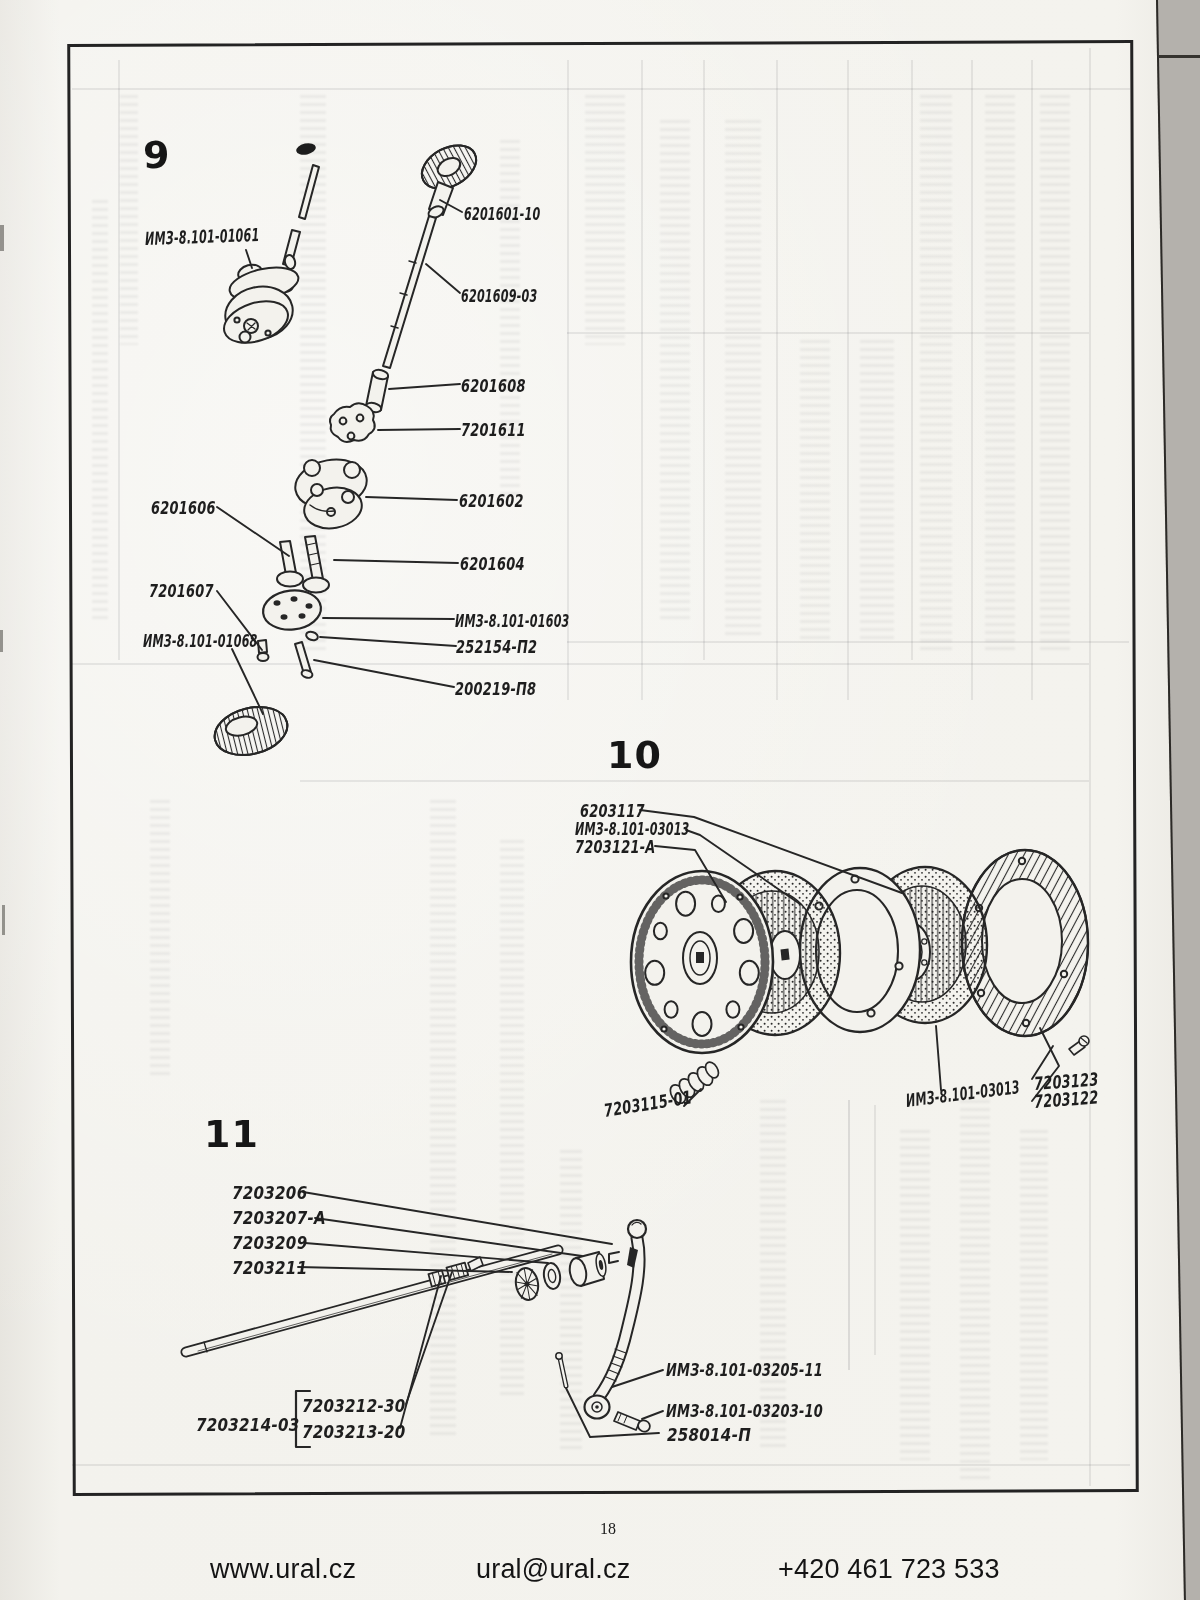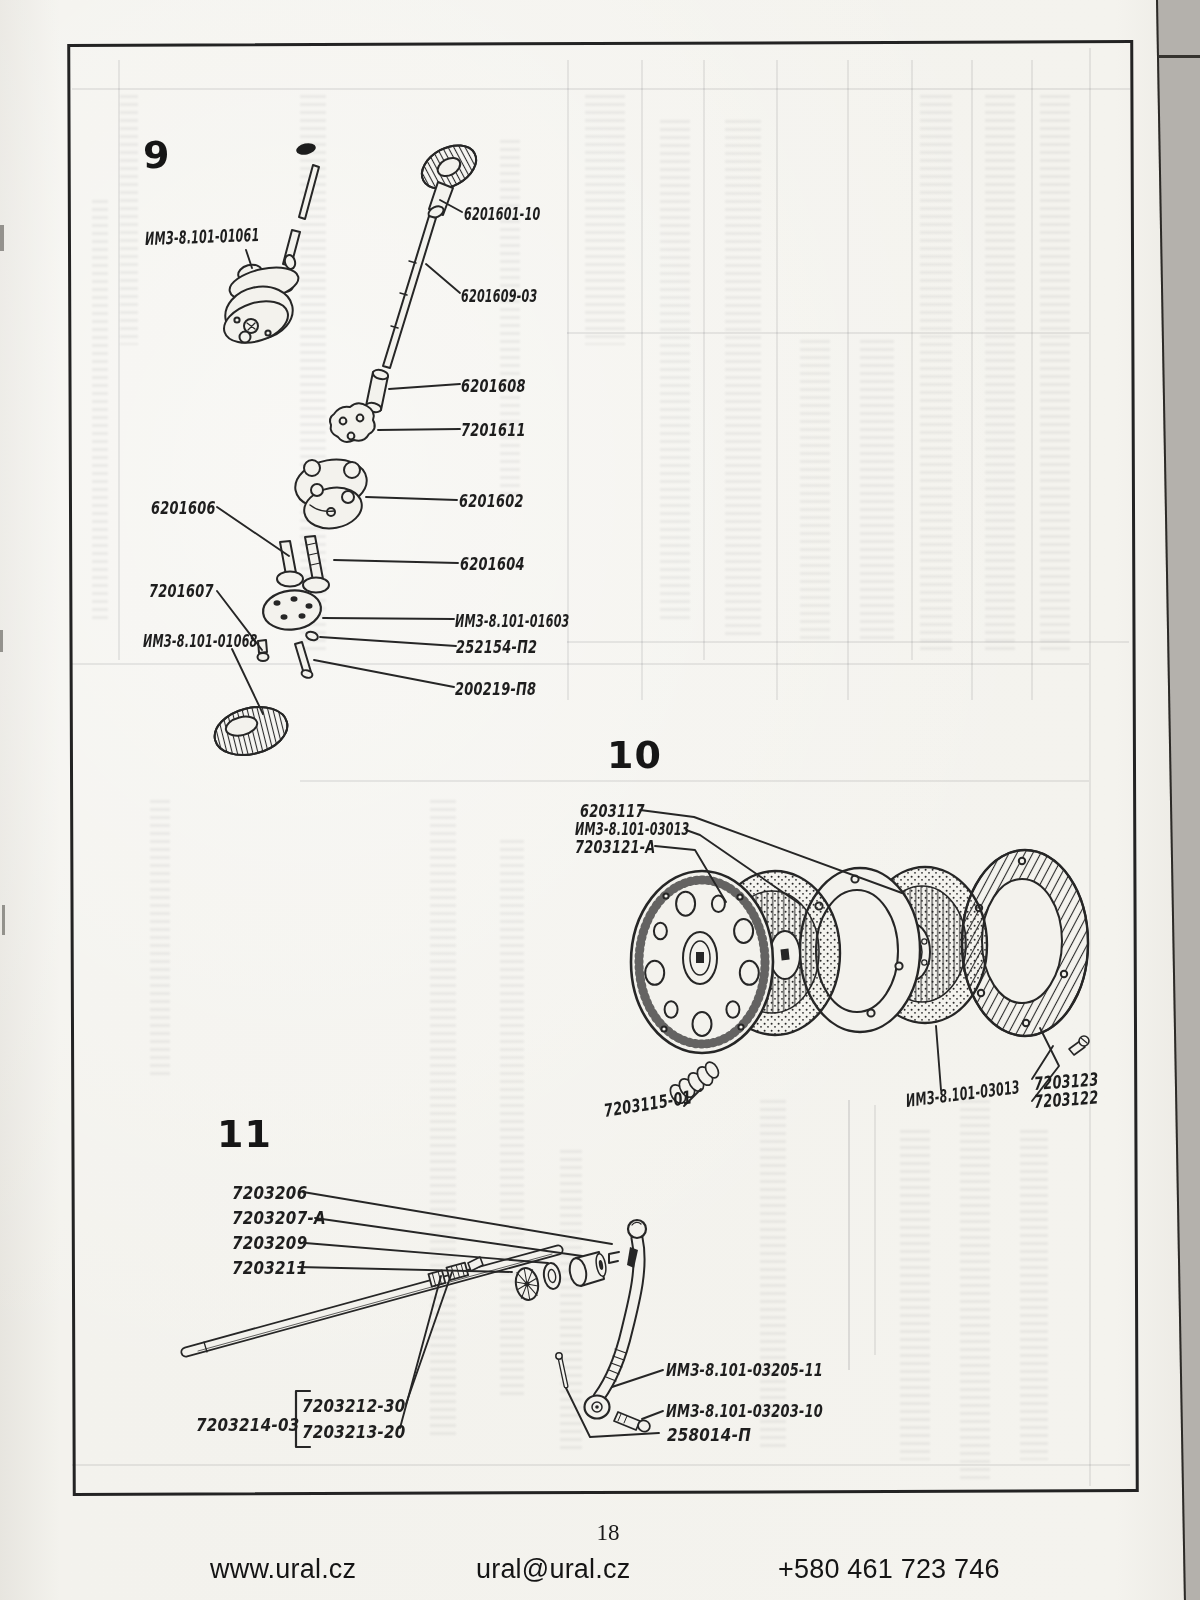--- a/index.html
+++ b/index.html
@@ -28,21 +28,21 @@
   
   .lbl{position:absolute;white-space:nowrap;color:#1e1e1e;
     font-family:"DejaVu Sans",sans-serif;font-style:italic;font-weight:700;font-size:18px;
     letter-spacing:.3px;transform-origin:0 50%;
     transform:rotate(var(--rot,0deg)) scaleX(var(--sx,1));}
   .cxs{--sx:.62;} .cxm{--sx:.72;} .cxl{--sx:.84;}
   .fignum{position:absolute;color:#161616;font-weight:700;font-size:38px;
     font-family:"DejaVu Sans",sans-serif;letter-spacing:1px;}
   
   .pgnum{position:absolute;left:578px;top:1520px;width:60px;text-align:center;
-    font-family:"Liberation Serif",serif;font-size:23px;color:#1a1a1a;}
+    font-family:"Liberation Serif",serif;font-size:16px;color:#1a1a1a;}
   .foot{position:absolute;top:1554px;font-family:"Liberation Sans",sans-serif;
     font-size:27px;color:#141414;letter-spacing:.2px;}
   .foot.web{left:210px;} .foot.mail{left:476px;} .foot.tel{left:778px;}
 </style>
 </head>
 <body>
 
 <div class="page">
 
   <div>
@@ -331,21 +331,21 @@
         <path d="M663 1370 L612 1387"></path>
         <path d="M663 1411 L642 1419"></path>
         <path d="M566 1388 L590 1437 L659 1433"></path>
         <path d="M310 1391 L296 1391 L296 1447 L310 1447" stroke-width="2.2"></path>
       </g>
     </g>
   </svg>
 
   <span class="fignum" style="left:143px;top:133px;">9</span>
   <span class="fignum" style="left:570px;top:733px;margin-left:37px;">10</span>
-  <span class="fignum" style="left:217px;top:1112px;">11</span>
+  <span class="fignum" style="left:204px;top:1112px;">11</span>
 
   <span class="lbl cxs" style="left:145px;top:228px;--rot:-2deg;">ИМЗ-8.101-01061</span>
   <span class="lbl cxs" style="left:464px;top:203px;">6201601-10</span>
   <span class="lbl cxs" style="left:461px;top:285px;">6201609-03</span>
   <span class="lbl cxm" style="left:461px;top:375px;">6201608</span>
   <span class="lbl cxm" style="left:461px;top:419px;">7201611</span>
   <span class="lbl cxm" style="left:151px;top:497px;">6201606</span>
   <span class="lbl cxm" style="left:459px;top:490px;">6201602</span>
   <span class="lbl cxm" style="left:460px;top:553px;">6201604</span>
   <span class="lbl cxm" style="left:149px;top:580px;">7201607</span>
@@ -369,15 +369,15 @@
   <span class="lbl cxl" style="left:196px;top:1414px;">7203214-03</span>
   <span class="lbl cxl" style="left:302px;top:1395px;">7203212-30</span>
   <span class="lbl cxl" style="left:302px;top:1421px;">7203213-20</span>
   <span class="lbl cxm" style="left:666px;top:1359px;">ИМЗ-8.101-03205-11</span>
   <span class="lbl cxm" style="left:666px;top:1400px;">ИМЗ-8.101-03203-10</span>
   <span class="lbl cxl" style="left:667px;top:1424px;">258014-П</span>
 
   <div class="pgnum">18</div>
   <div class="foot web">www.ural.cz</div>
   <div class="foot mail">ural@ural.cz</div>
-  <div class="foot tel">+580 461 723 746</div>
+  <div class="foot tel">+420 461 723 533</div>
 
 </div>
 
 </body></html>

